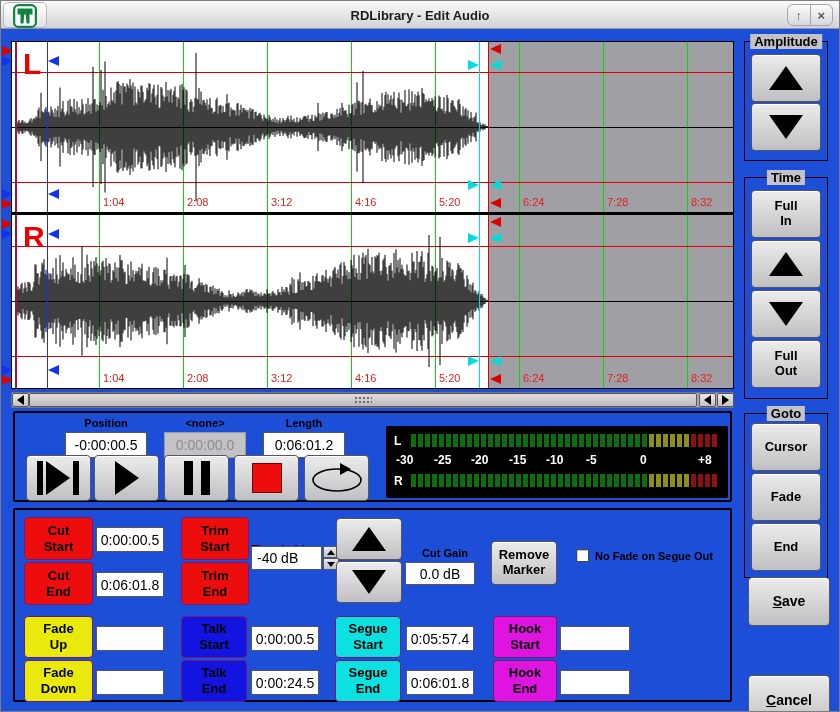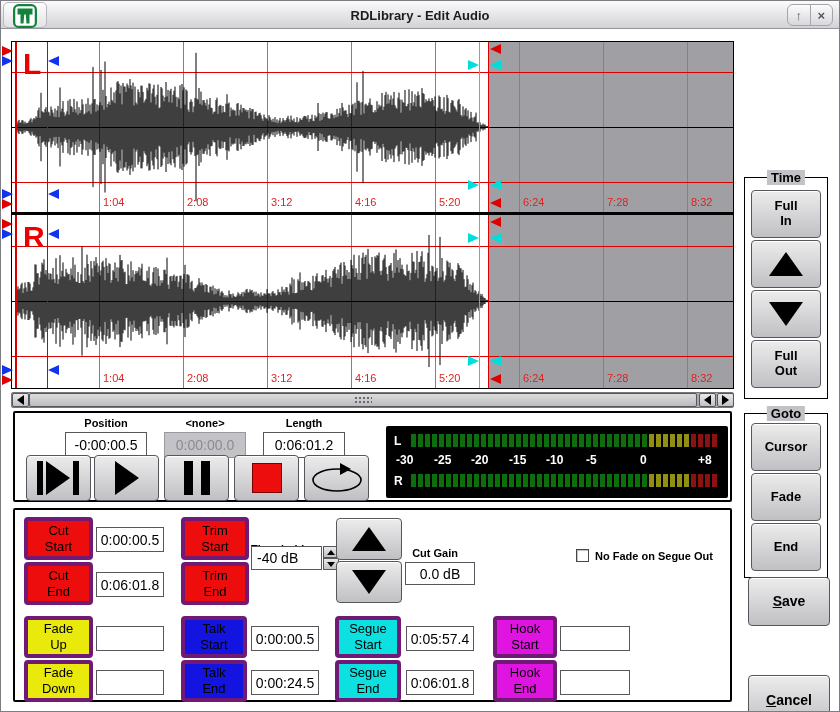--- a/index.html
+++ b/index.html
@@ -1,19 +1,19 @@
 <!DOCTYPE html>
 <html><head>
 <meta charset="utf-8">
 <style>
   * { box-sizing: border-box; margin: 0; padding: 0; }
   html,body { width:840px; height:712px; }
   body { font-family:"Liberation Sans","DejaVu Sans",sans-serif; background:#555; }
 
-  .window { position:relative; width:840px; height:712px; background:#ffffff;
+  .window { position:relative; width:840px; height:712px; background:#1d4ed8;
             border:1px solid #7d7d81; overflow:hidden; }
 
   
   .titlebar { position:absolute; left:0; top:0; width:100%; height:28px;
               background:linear-gradient(#fbfbfb,#d2d2d6); border-bottom:1px solid #94949a; }
   .titlebar-icon-tile { position:absolute; left:2px; top:1px; width:44px; height:26px;
               background:linear-gradient(#ffffff,#e2e2e6); border:1px solid #b8b8bc; border-radius:5px; }
   .title-text { position:absolute; left:0; top:0; width:100%; height:28px; display:flex;
               align-items:center; justify-content:center; font-size:13px; font-weight:bold; color:#1c1c1e; }
   .titlebar-buttons { position:absolute; right:6px; top:3px; width:46px; height:22px; display:flex;
@@ -21,22 +21,22 @@
               background:linear-gradient(#fcfcfc,#d8d8dc); }
   .titlebar-buttons .tbtn { flex:1; display:flex; align-items:center; justify-content:center;
               font-size:13px; font-weight:bold; color:#55555a; }
   .titlebar-buttons .tbtn + .tbtn { border-left:1px solid #a6a6aa; }
 
   
   .btn { background:linear-gradient(#ececec,#c0c0c4); border:1px solid #56565c; border-radius:4px;
          display:flex; flex-direction:column; align-items:center; justify-content:center;
          font-weight:bold; font-size:13px; color:#000; line-height:1.15; text-align:center;
          box-shadow:inset 0 1px 0 #fff; position:absolute; }
-  .cbtn { border:4px solid #701a75; border-radius:4px; display:flex; flex-direction:column;
-          align-items:center; justify-content:center; font-weight:normal; font-size:13px; color:#000;
+  .cbtn { border:1px solid #701a75; border-radius:4px; display:flex; flex-direction:column;
+          align-items:center; justify-content:center; font-weight:bold; font-size:13px; color:#000;
           line-height:1.2; text-align:center; position:absolute; }
   .field { position:absolute; background:#fff; border:1px solid #56565c;
            display:flex; align-items:center; justify-content:center; font-size:14px; color:#000; }
   .field.disabled { background:#c3c3c7; color:#8c8c90; border-color:#9a9a9e; }
   .lbl { position:absolute; font-size:11px; font-weight:bold; color:#000; text-align:center; }
   .group { position:absolute; border:1px solid #000; }
   .group-title { position:absolute; top:-8px; left:50%; transform:translateX(-50%);
                  background:#c3c3c7; padding:0 4px; font-size:13px; font-weight:bold; white-space:nowrap; }
   .tri-up   { width:0; height:0; border-left:17px solid transparent; border-right:17px solid transparent; border-bottom:24px solid #000; }
   .tri-down { width:0; height:0; border-left:17px solid transparent; border-right:17px solid transparent; border-top:24px solid #000; }
@@ -383,23 +383,27 @@
       </div>
     </div>
 
     <div class="btn" style="left:321px;top:8px;width:66px;height:42px">
         <div class="tri-up"></div>
       </div>
     <div class="btn" style="left:321px;top:51px;width:66px;height:42px">
         <div class="tri-down"></div>
       </div>
 
-    <div class="lbl" style="left:383px;top:37px;width:60px;text-align:right">Cut Gain</div>
+    <div class="lbl" style="left:400px;top:37px;width:60px;text-align:center">Cut Gain</div>
     <div class="field" style="left:390px;top:52px;width:70px;height:23px">0.0 dB</div>
 
+    <div class="btn" style="left:476px;top:31px;width:66px;height:44px">
+      <span>Remove</span>
+        <span>Marker</span>
+    </div>
 
     <div class="checkbox" style="left:561px;top:39px"></div>
     <div class="lbl" style="left:580px;top:40px;text-align:left">No Fade on Segue Out</div>
 
     <div class="cbtn" style="left: 9px; top: 106px; width: 69px; height: 42px; background: rgb(233, 233, 11);">
       <span>Fade</span>
         <span>Up</span>
     </div>
     <div class="field" style="left:81px;top:116px;width:68px;height:25px"></div>
     <div class="cbtn" style="left: 166px; top: 106px; width: 66px; height: 42px; background: rgb(20, 20, 224);">
@@ -433,20 +437,29 @@
         <span>End</span>
     </div>
     <div class="field" style="left:391px;top:160px;width:68px;height:25px">0:06:01.8</div>
     <div class="cbtn" style="left: 478px; top: 150px; width: 64px; height: 42px; background: rgb(224, 20, 224);">
       <span>Hook</span>
         <span>End</span>
     </div>
     <div class="field" style="left:545px;top:160px;width:70px;height:25px"></div>
   </div>
 
+  <div class="group" style="left:743px;top:40px;width:84px;height:120px">
+    <div class="group-title">Amplitude</div>
+    <div class="btn" style="left:6px;top:12px;width:70px;height:48px">
+        <div class="tri-up"></div>
+      </div>
+    <div class="btn" style="left:6px;top:61px;width:70px;height:48px">
+        <div class="tri-down"></div>
+      </div>
+  </div>
 
   <div class="group" style="left:743px;top:176px;width:84px;height:222px">
     <div class="group-title">Time</div>
     <div class="btn" style="left:6px;top:12px;width:70px;height:48px">
       <span>Full</span>
         <span>In</span>
     </div>
     <div class="btn" style="left:6px;top:62px;width:70px;height:48px">
         <div class="tri-up"></div>
       </div>

